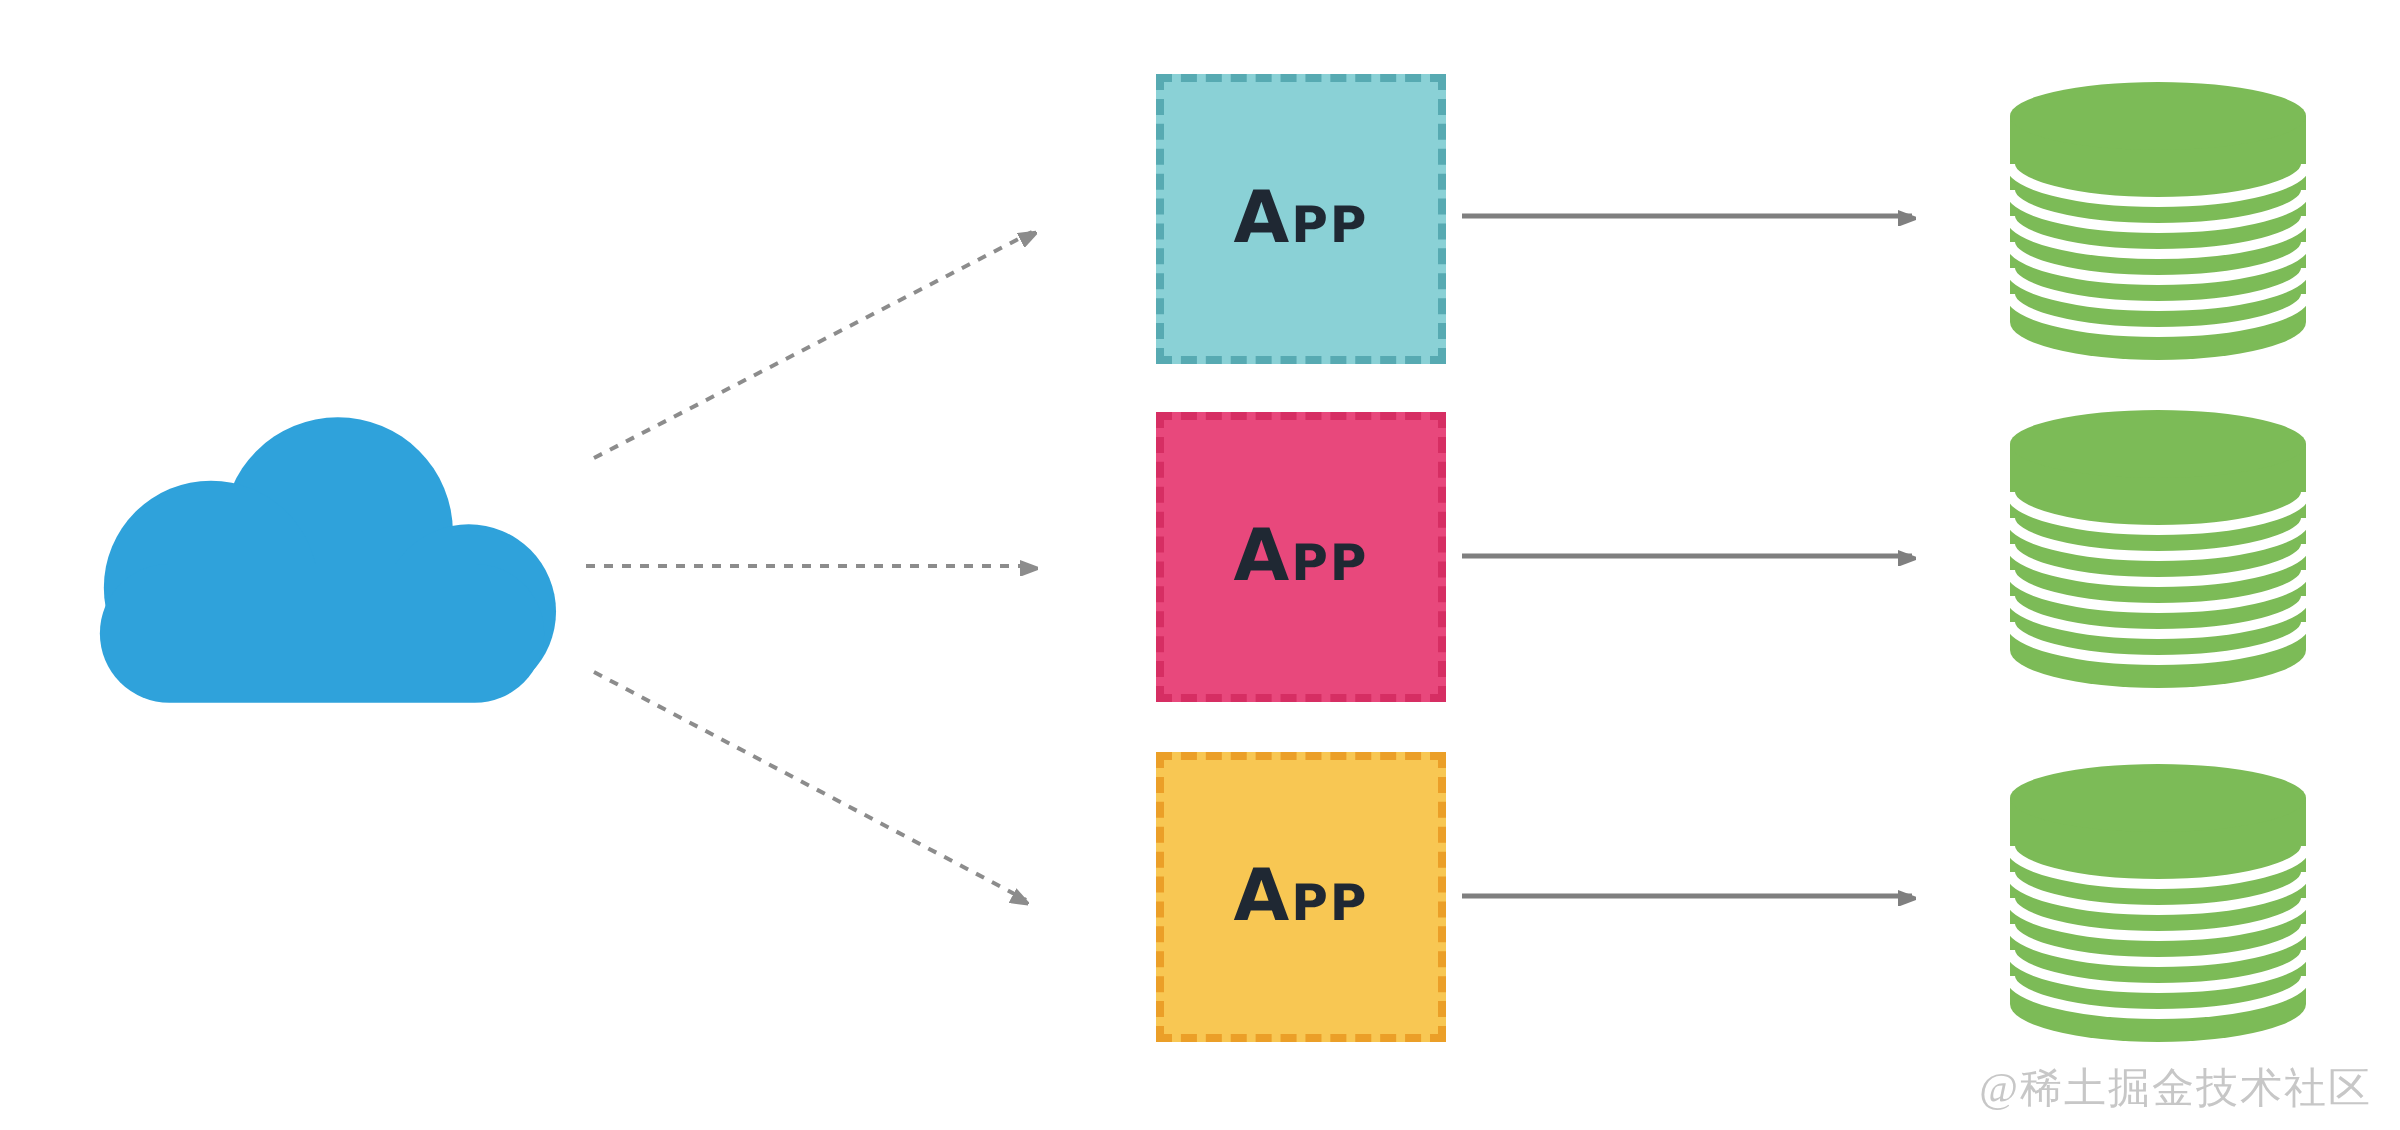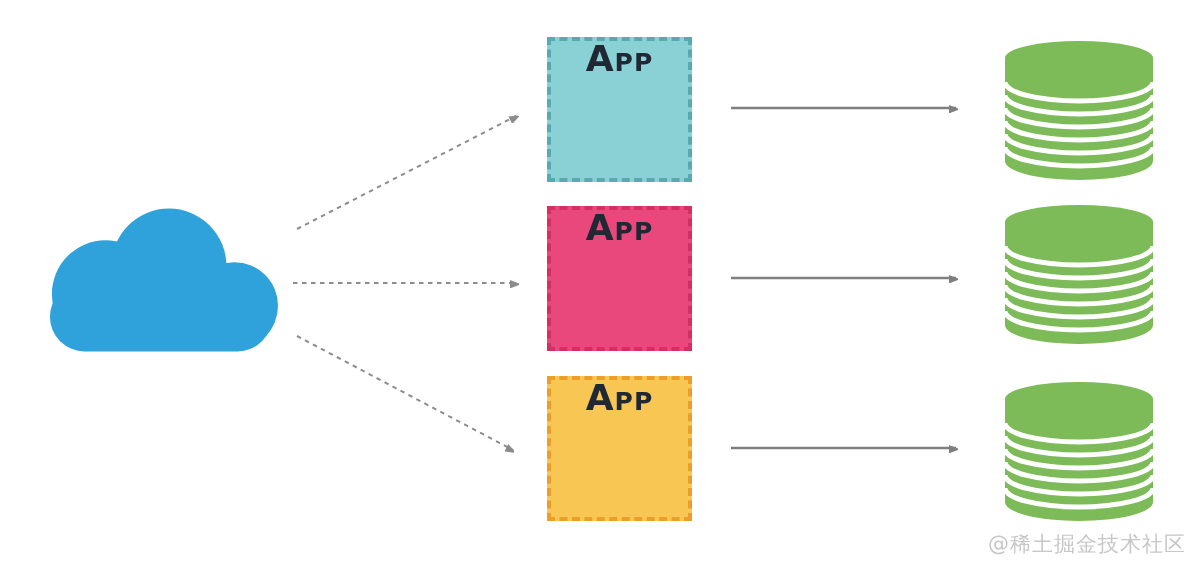--- a/index.html
+++ b/index.html
@@ -24,26 +24,26 @@
   }
   .arrow-layer {
     position: absolute;
     left: 0;
     top: 0;
     width: 1200px;
     height: 565px;
   }
   .app-box {
     position: absolute;
-    left: 547px;
+    left: 578px;
     width: 137px;
     height: 137px;
     border: 4px dashed #999;
     display: flex;
-    align-items: flex-start;
+    align-items: center;
     justify-content: center;
     box-sizing: content-box;
   }
   .app1 { top: 37px; }
   .app2 { top: 206px; }
   .app3 { top: 376px; }
   .app-label {
     font-variant: small-caps;
     font-size: 36px;
     font-weight: 600;
@@ -148,15 +148,15 @@
     <g stroke="#ffffff" stroke-width="5" fill="none">
       <path d="M3 46 A74 19 0 0 0 151 46"></path>
       <path d="M3 59 A74 19 0 0 0 151 59"></path>
       <path d="M3 72 A74 19 0 0 0 151 72"></path>
       <path d="M3 85 A74 19 0 0 0 151 85"></path>
       <path d="M3 98 A74 19 0 0 0 151 98"></path>
       <path d="M3 111 A74 19 0 0 0 151 111"></path>
     </g>
   </svg>
 
-  <div class="watermark" style="color: rgb(199, 199, 199);">@稀土掘金技术社区</div>
+  <div class="watermark" style="color: rgb(199, 199, 199); font-family: Liberation Serif, serif;">@稀土掘金技术社区</div>
 
 </div>
 
 </body></html>

